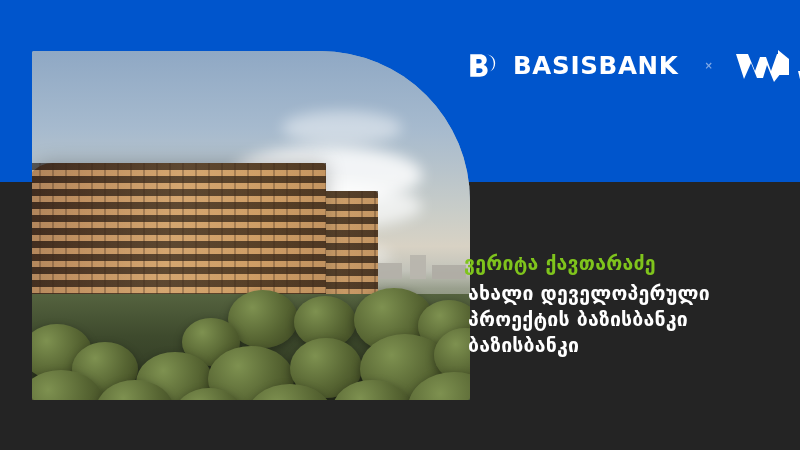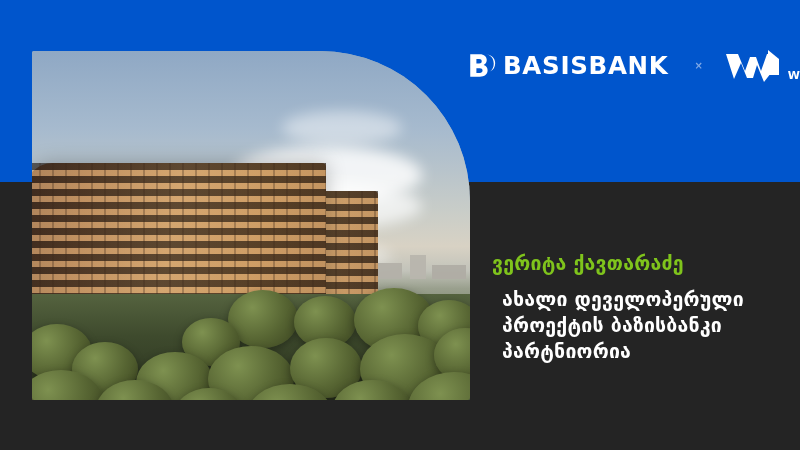--- a/index.html
+++ b/index.html
@@ -38,21 +38,21 @@
     left: 468px;
     top: 44px;
     display: flex;
     align-items: center;
     gap: 0px;
     height: 44px;
   }
   .basisbank-lockup {
     display: flex;
     align-items: center;
-    gap: 7px;
+    gap: 17px;
   }
   .bb-mark {
     width: 28px;
     height: 28px;
     flex: 0 0 auto;
   }
   .bb-wordmark {
     color: #ffffff;
     font-size: 24.5px;
     font-weight: 700;
@@ -211,40 +211,40 @@
   .tree {
     position: absolute;
     border-radius: 50%;
     background: radial-gradient(circle at 35% 30%, #7e9150 0%, #566432 55%, #39421f 100%);
     box-shadow: 0 3px 8px rgba(0,0,0,.35);
   }
 
   
   .copy {
     position: absolute;
-    left: 492px;
+    left: 464px;
     top: 251px;
     width: 300px;
   }
   .headline-name {
     color: #7FC41C;
     font-size: 19.5px;
     font-weight: 700;
     line-height: 1.32;
     letter-spacing: .2px;
     margin: 0 0 2px 0;
     white-space: nowrap;
   }
   .headline-body {
     color: #ffffff;
     font-size: 19.5px;
     font-weight: 700;
     line-height: 1.33;
     letter-spacing: .2px;
-    margin: 10px;
+    margin: 4px;
   }
   .headline-body span { display: block; white-space: nowrap; }
 </style>
 </head>
 <body>
 
 <div id="banner">
 
   <div class="bg-blue"></div>
   <div class="bg-dark"></div>
@@ -326,17 +326,17 @@
       <div class="wh-wordmark">WELL HOUSE</div>
     </div>
 
   </div>
 
   <div class="copy">
     <div class="headline-name">ვერიტა ქავთარაძე</div>
     <div class="headline-body">
       <span>ახალი დეველოპერული</span>
       <span>პროექტის ბაზისბანკი</span>
-      <span>პარტნიორია</span>
+      <span>ბაზისბანკი</span>
     </div>
   </div>
 
 </div>
 
 </body></html>

